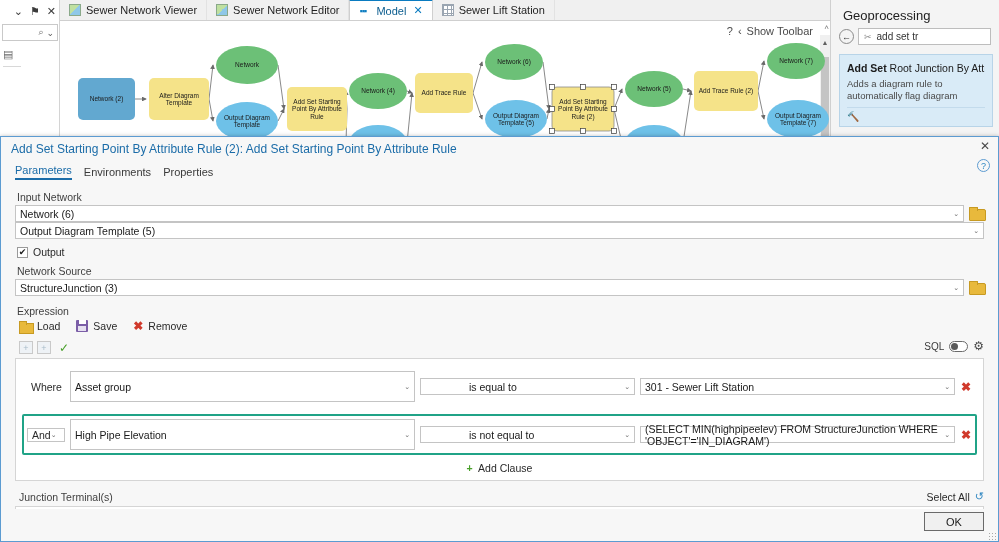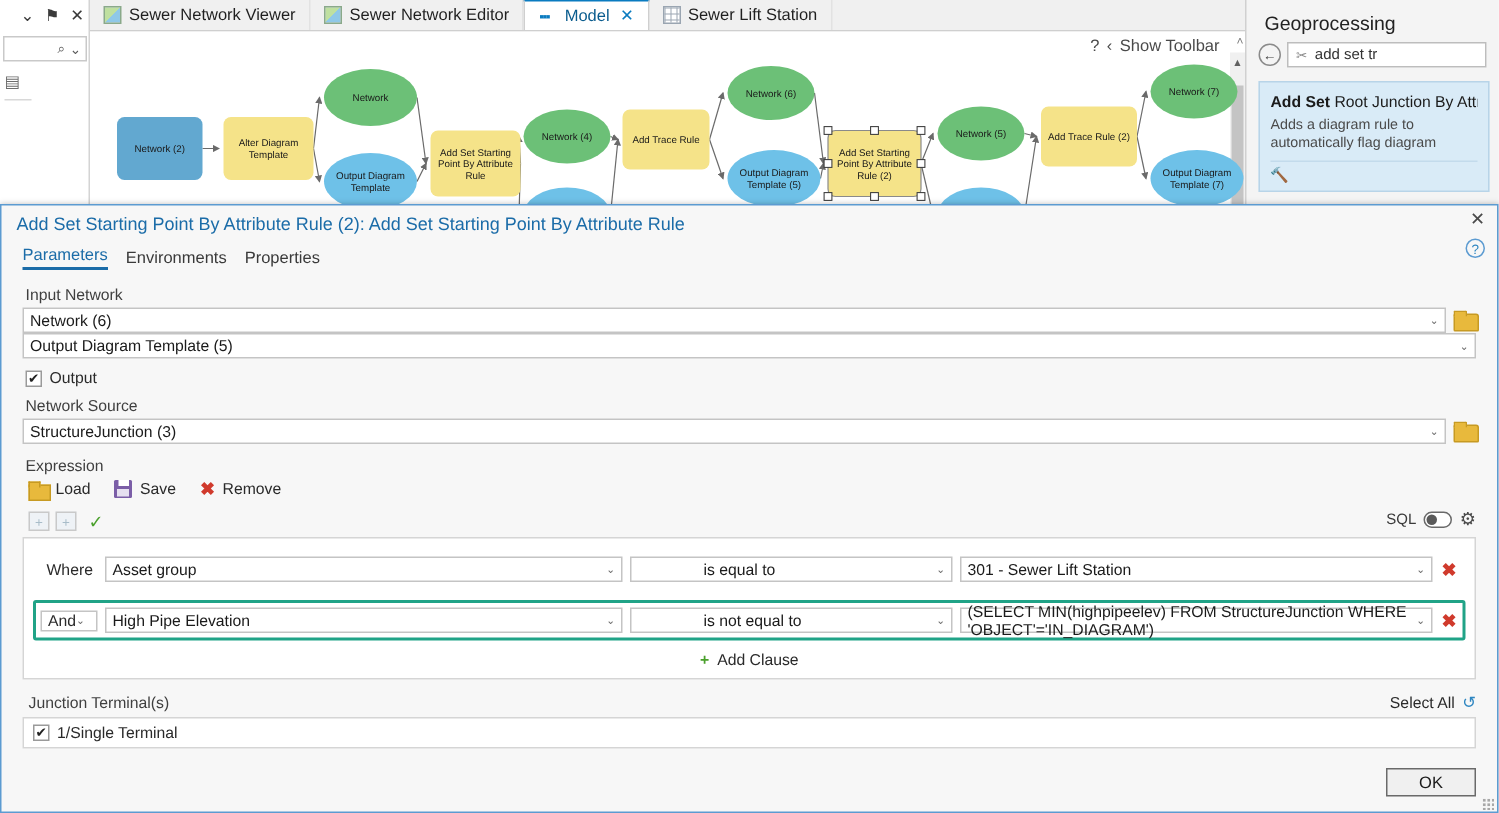--- a/index.html
+++ b/index.html
@@ -259,21 +259,21 @@
   }
   .clause.highlight { border: 2px solid #20a387; border-radius: 2px; }
   .clause-lead {
     font-size: 10.5px; color: #2a2a2a; width: 38px; flex: 0 0 38px; padding-left: 4px;
   }
   .clause-lead.sel {
     border: 1px solid #c4c4c4; background: #fff; height: 14px;
     display: flex; align-items: center; justify-content: flex-start; padding: 0 3px 0 4px;
   }
   .clause-lead.sel .caret { font-size: 7px; color: #6a6a6a; }
-  .cl-field { flex: 0 0 345px; height: 17px; }
+  .cl-field { flex: 0 0 345px; height: 31px; }
   .cl-op { flex: 0 0 215px; height: 17px; padding-left: 48px; }
   .cl-val { flex: 1; height: 17px; }
   .cl-del { color: #d03a2c; font-size: 12px; font-weight: bold; cursor: pointer; flex: 0 0 12px; text-align: center; }
   .add-clause {
     text-align: center; font-size: 10.5px; color: #2a2a2a; margin-top: 1px; cursor: pointer;
   }
   .add-clause .plus { color: #4aa02c; font-weight: bold; margin-right: 3px; }
 
   .terminals-head {
     display: flex; align-items: center; justify-content: space-between;

